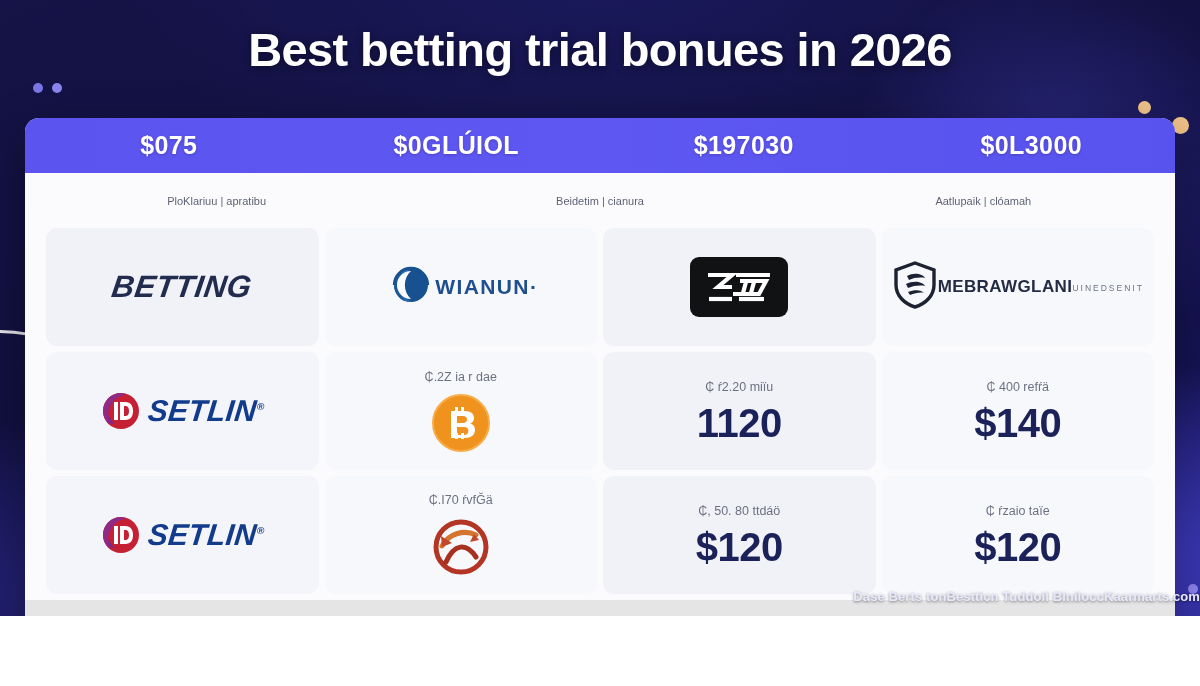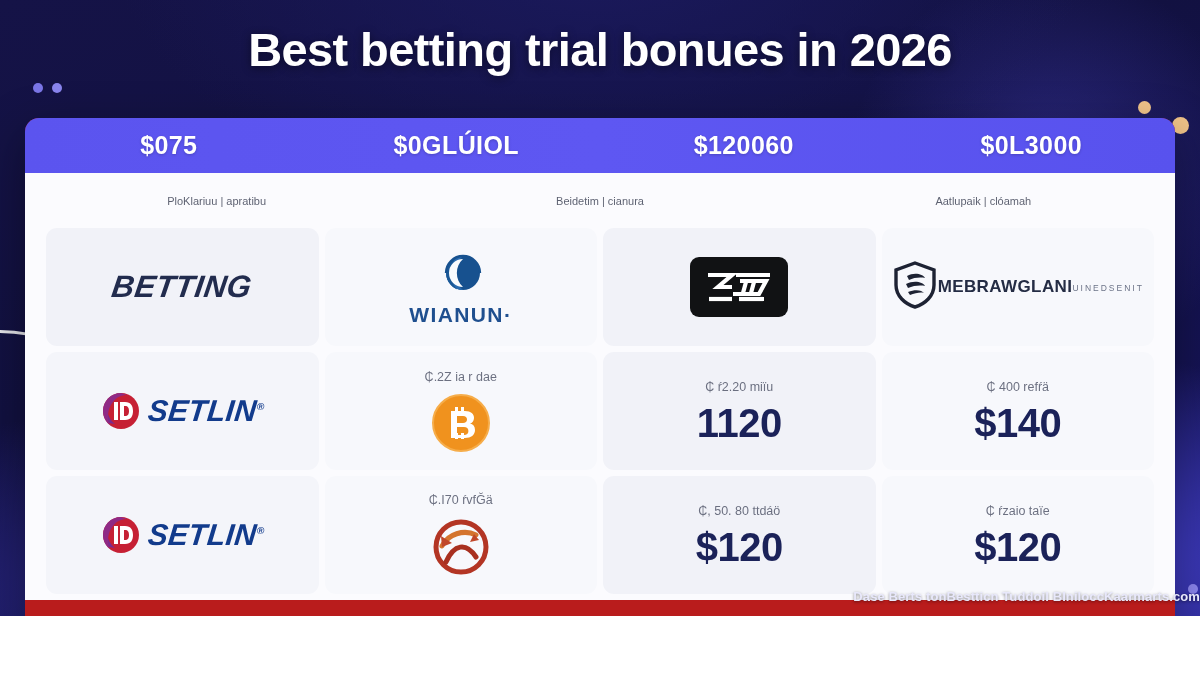--- a/index.html
+++ b/index.html
@@ -57,21 +57,21 @@
     color:#ffffff;
     letter-spacing:-.6px;
     text-shadow:0 2px 10px rgba(0,0,0,.45);
     white-space:nowrap;
   }
 
   
   .card {
     position:absolute; left:25px; top:118px;
     width:1150px; height:522px;
-    background:#b91c1c;
+    background:#e5e5e5;
     border-radius:14px;
     overflow:hidden;
     box-shadow:0 16px 48px rgba(0,0,0,.38);
   }
   .thead {
     display:flex; height:55px;
     background:linear-gradient(90deg,#5b54ef 0%,#5e57f2 50%,#5852ee 100%);
   }
   .thead .hcell {
     flex:1; display:flex; align-items:center; justify-content:center;
@@ -106,21 +106,21 @@
     letter-spacing:-.5px; line-height:1;
   }
 
   
   .brand-betting {
     font-size:31px; font-weight:bold; font-style:italic;
     color:#222c4e; letter-spacing:.5px;
     transform:skewX(-8deg);
   }
   
-  .wianun-wrap { display:flex; flex-direction:column; align-items:center; }
+  .wianun-wrap { display:flex; flex-direction:row; align-items:center; }
   .wianun-mark { width:52px; height:52px; margin-bottom:4px; }
   .wianun-text {
     font-size:21px; font-weight:bold; color:#1f4f8f; letter-spacing:1.4px;
   }
   
   .badge-black {
     width:98px; height:60px; border-radius:9px;
     background:#111214; display:flex; align-items:center; justify-content:center;
   }
   
@@ -170,21 +170,21 @@
   <div class="dot" style="left:48px;top:656px;width:8px;height:8px;background:#5f5ac4;"></div>
   <div class="dot" style="left:75px;top:656px;width:8px;height:8px;background:#524db0;"></div>
 
   <div class="title">Best betting trial bonues in 2026</div>
 
   <div class="card">
 
     <div class="thead">
       <div class="hcell">$075</div>
       <div class="hcell">$0GLÚIOL</div>
-      <div class="hcell">$120060</div>
+      <div class="hcell">$197030</div>
       <div class="hcell">$0L3000</div>
     </div>
 
     <div class="subrow">
       <div class="scell">PloKlariuu | apratibu</div>
       <div class="scell">Beidetim | cianura</div>
       <div class="scell">Aatlupaik | clóamah</div>
     </div>
 
     <div class="trow">

